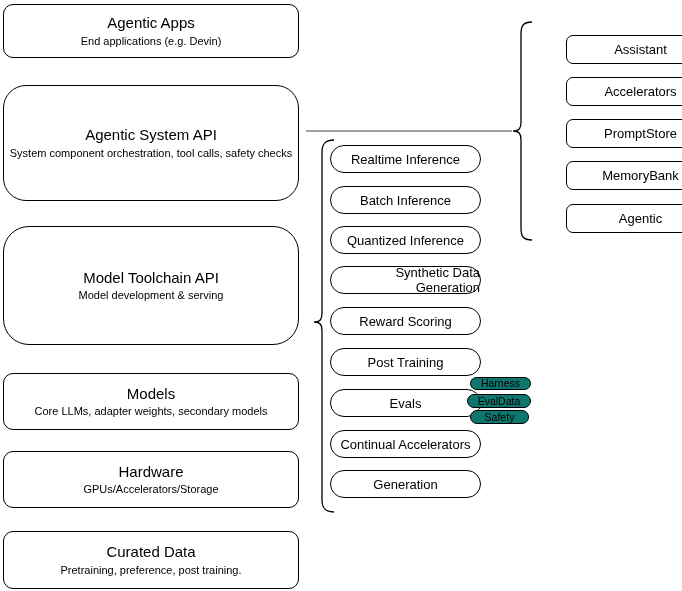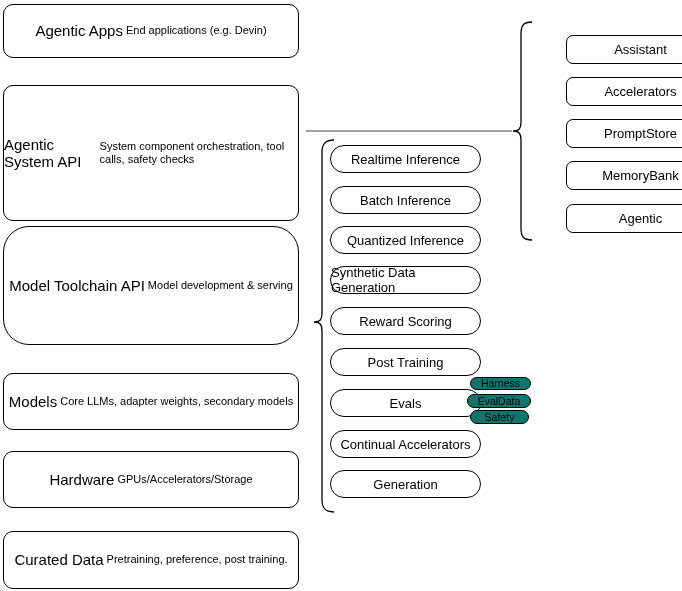--- a/index.html
+++ b/index.html
@@ -8,22 +8,22 @@
     font-family:"Liberation Sans",sans-serif;
     color:#000000;
   }
   .canvas{
     position:relative;width:682px;height:591px;background:#ffffff;overflow:hidden;
   }
   .overlay{position:absolute;left:0;top:0;pointer-events:none;}
   .box{
     position:absolute;box-sizing:border-box;
     border:1px solid #000000;background:#ffffff;
-    display:flex;flex-direction:row;align-items:center;justify-content:center;
-    text-align:left;
+    display:flex;flex-direction:column;align-items:center;justify-content:center;
+    text-align:right;
   }
   .lbox{left:3px;width:296px;gap:3px;}
   .ltitle{font-size:15px;line-height:1.15;}
   .lsub{font-size:11px;line-height:1.2;}
   .mbox{left:330px;width:151px;height:28px;border-radius:14px;font-size:13px;}
   .rbox{left:530px;width:149px;height:29px;border-radius:7px;font-size:13px;margin-left:36px;}
   .pill{
     position:absolute;box-sizing:border-box;z-index:5;
     border:1px solid #000000;border-radius:999px;background:#0f766e;
     display:flex;align-items:center;justify-content:center;
@@ -44,21 +44,21 @@
 
     <path d="M334 140 C325 140 322 144 322 152 L322 313 C322 319 320.5 322 314 322
              C320.5 322 322 325 322 331 L322 500 C322 508 325 512 334 512" stroke="#000000" stroke-width="1.3" fill="none"></path>
   </svg>
 
   <div class="box lbox" style="top:4px;height:54px;border-radius:10px">
     <div class="ltitle">Agentic Apps</div>
     <div class="lsub">End applications (e.g. Devin)</div>
   </div>
 
-  <div class="box lbox" style="top:85px;height:136px;border-radius:10px">
+  <div class="box lbox" style="top:85px;height:116px;border-radius:23px">
     <div class="ltitle">Agentic System API</div>
     <div class="lsub">System component orchestration, tool calls, safety checks</div>
   </div>
 
   <div class="box lbox" style="top:226px;height:119px;border-radius:26px">
     <div class="ltitle">Model Toolchain API</div>
     <div class="lsub">Model development &amp; serving</div>
   </div>
 
   <div class="box lbox" style="top:373px;height:57px;border-radius:10px">

